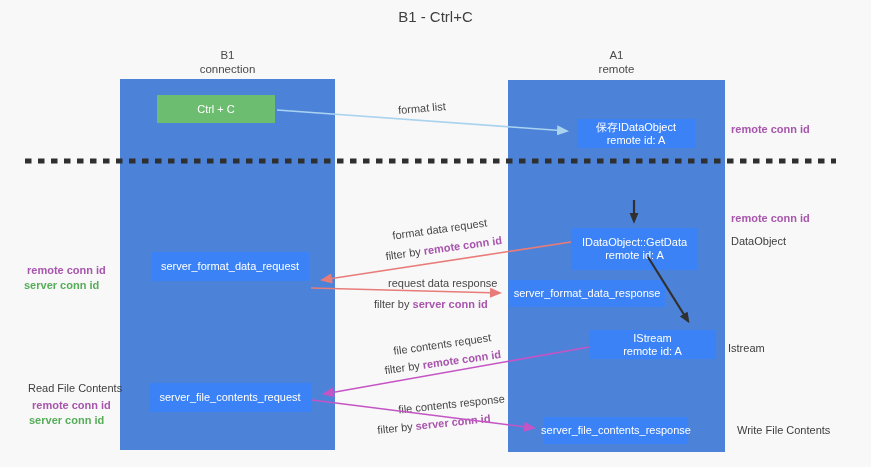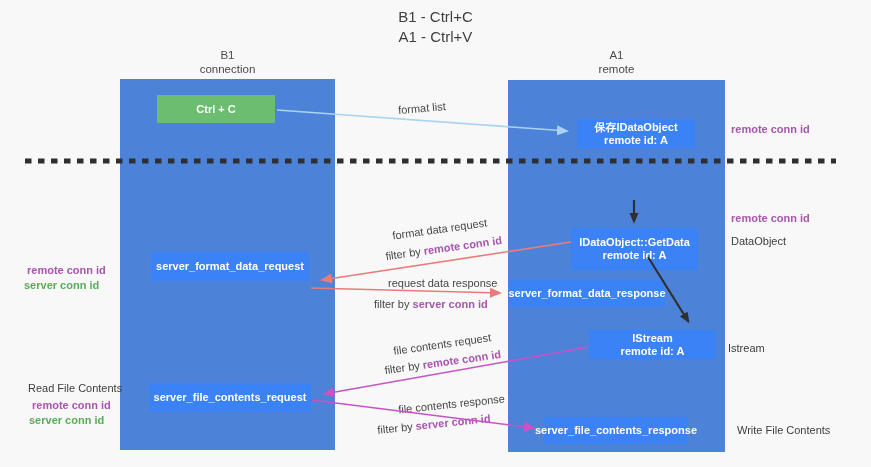--- a/index.html
+++ b/index.html
@@ -9,41 +9,40 @@
   }
   .title {
     position:absolute; top:7px; left:0; width:871px; text-align:center;
     font-size:15px; line-height:20px; color:#3f3f3f;
   }
   .hdr { position:absolute; text-align:center; font-size:11.5px; line-height:14px; color:#4a4a4a; }
   .col { position:absolute; background:#4d82d9; }
   .box {
     position:absolute; display:flex; flex-direction:column; align-items:center;
     justify-content:center; color:#ffffff; font-size:11px; line-height:13px;
-    text-align:center; white-space:nowrap;font-weight:bold;
+    text-align:center; white-space:nowrap;
   }
   .green  { background:#6dbd71; }
   .orange { background:#3b82f6; }
   .lbl { position:absolute; font-size:11px; color:#474747; white-space:nowrap; }
   .purple   { color:#a855ad; font-weight:bold; }
   .greenTxt { color:#56ad58; font-weight:bold; }
   .dark { color:#3d3d3d; }
   .rot8 { transform:rotate(-8deg); }
   .rot6 { transform:rotate(-6deg); }
   .rot5 { transform:rotate(-5deg); }
   svg.overlay { position:absolute; left:0; top:0; pointer-events:none; }
 </style>
 </head>
 <body>
 
 <div class="canvas">
 
   <div class="title">
     <div>B1 - Ctrl+C</div>
-    <div>A1 - Ctrl+V</div>
   </div>
 
   <div class="hdr" style="left:120px;top:48px;width:215px;">
     <div>B1</div>
     <div>connection</div>
   </div>
   <div class="hdr" style="left:508px;top:48px;width:217px;">
     <div>A1</div>
     <div>remote</div>
   </div>

